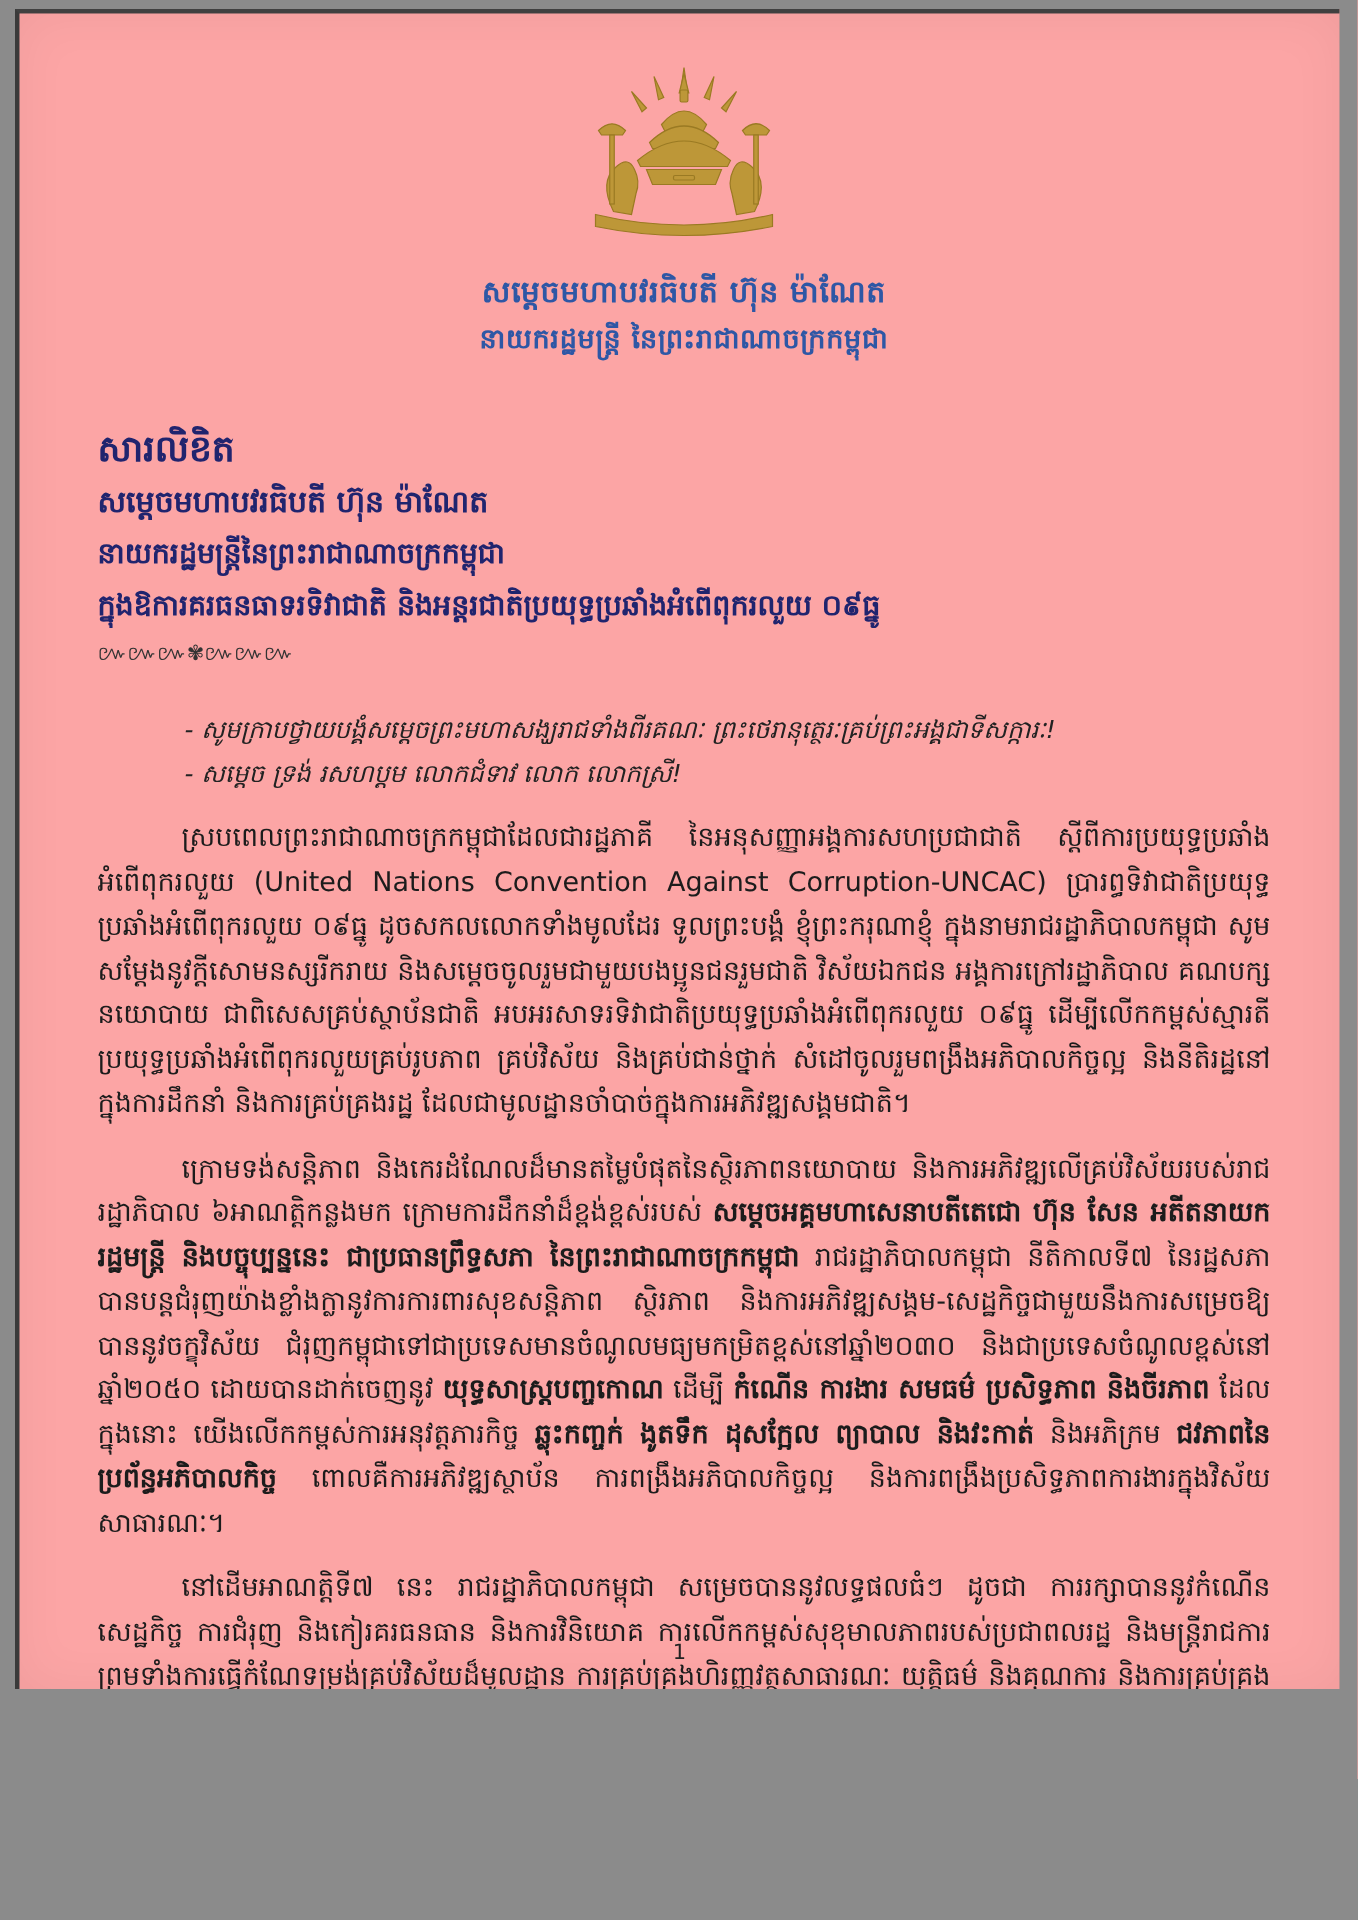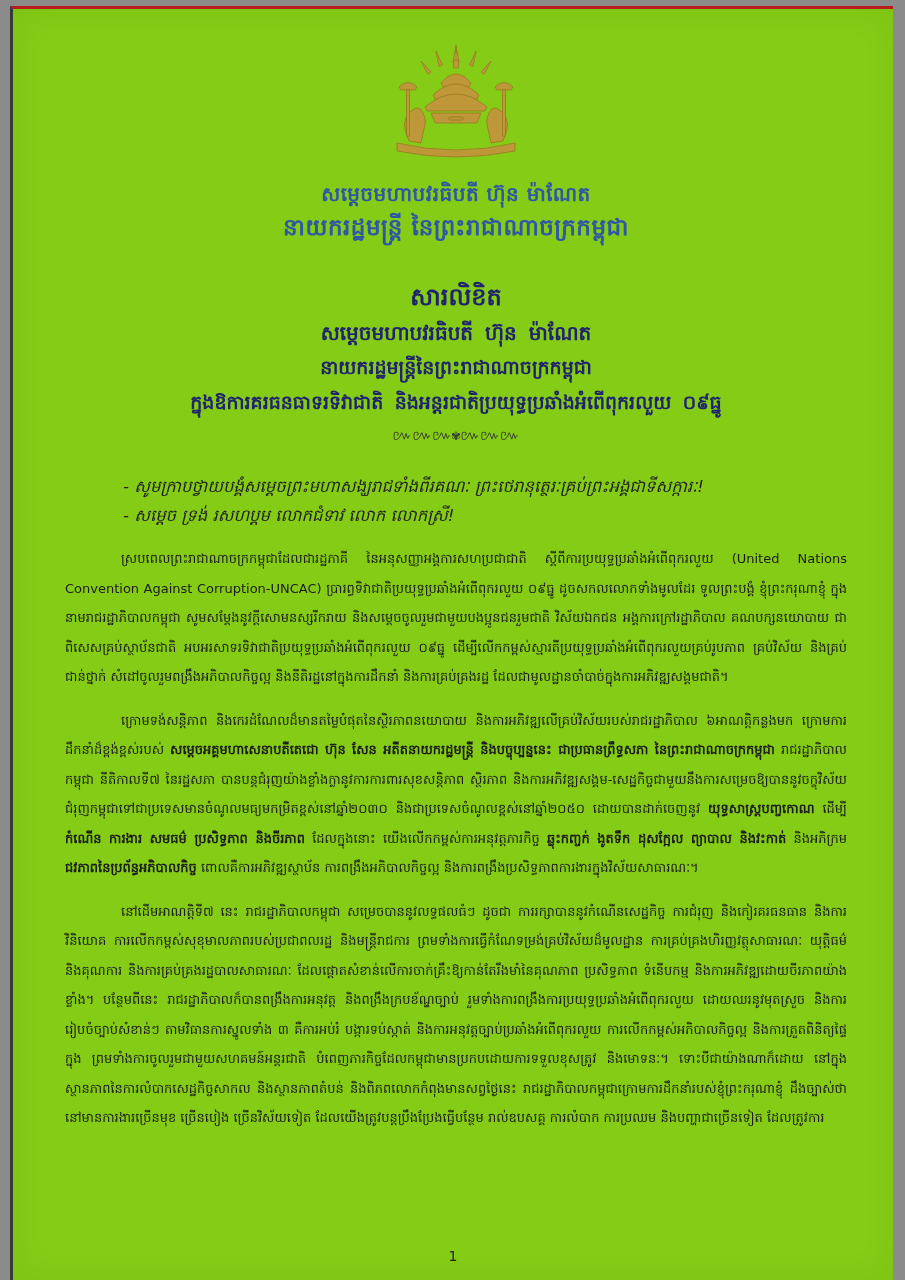--- a/index.html
+++ b/index.html
@@ -4,43 +4,43 @@
 <style>
   * { margin:0; padding:0; box-sizing:border-box; }
   html,body { width:905px; }
   body {
     background:#8b8b8b;
     font-family:"DejaVu Sans", sans-serif;
     width:905px; height:1280px; overflow:hidden; position:relative;
   }
   .page {
     position:absolute; top:6px; left:10px;
-    width:883px; height:1274px;
-    background:#84cc16;
-    border-top:3px solid #b91c1c;
+    width:883px; height:1120px;
+    background:#fca5a5;
+    border-top:3px solid #404040;
     border-left:3px solid #3a3a3a;
     box-shadow: inset 0 0 35px rgba(0,0,0,0.05);
     padding:30px 46px 0 52px;
     overflow:hidden;
   }
   .crest { text-align:center; margin-top:4px; }
   .letterhead { text-align:center; margin-top:10px; color:#2e57a5; font-weight:bold; }
   .lh1 { font-size:20px; line-height:34px; letter-spacing:0.5px; }
-  .lh2 { font-size:23px; line-height:32px; letter-spacing:0.5px; }
-  .titleblock { text-align:center; margin-top:38px; color:#20246e; font-weight:bold;font-family:Liberation Mono, monospace; }
+  .lh2 { font-size:18px; line-height:32px; letter-spacing:0.5px; }
+  .titleblock { text-align:left; margin-top:38px; color:#20246e; font-weight:bold; }
   .t1 { font-size:24px; line-height:36px; }
   .t2 { font-size:20px; line-height:35px; }
   .t3 { font-size:19px; line-height:34px; }
   .t4 { font-size:19px; line-height:36px; }
   .ornament { font-size:14px; line-height:24px; color:#333; font-weight:normal; margin-top:2px; }
   .salutations { margin-top:24px; margin-left:58px; font-style:italic; color:#222; }
   .salutations div { font-size:16.5px; line-height:29px; }
   .bodytext { margin-top:8px; color:#1c1c1c; }
   .bodytext p {
-    font-size:13px; line-height:29.5px;
+    font-size:18px; line-height:29.5px;
     text-align:justify; text-indent:56px;
     margin-top:14px;
   }
   .bodytext .b { font-weight:bold; }
   .pagenum {
     position:absolute; bottom:16px; left:0; right:0;
     text-align:center; font-size:14px; color:#222;
   }
 </style>
 </head>

